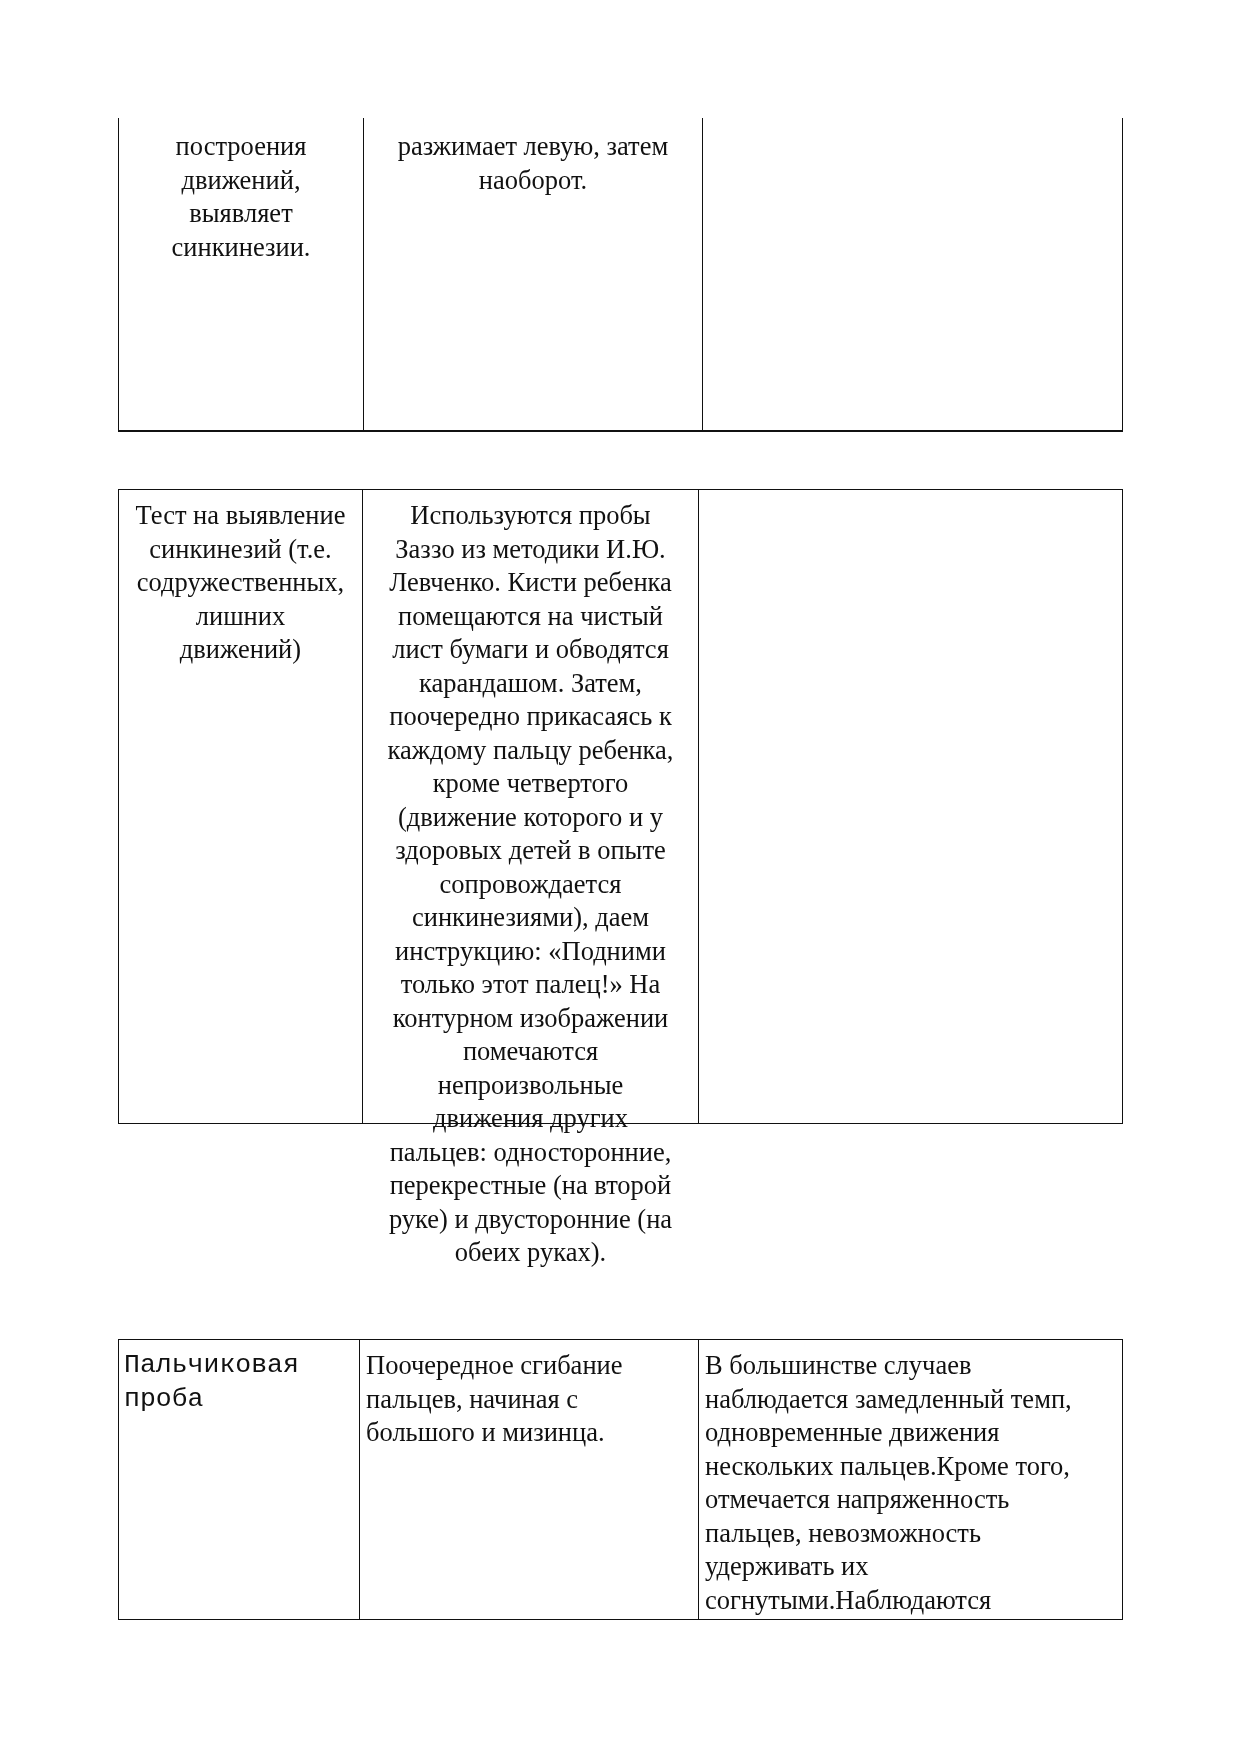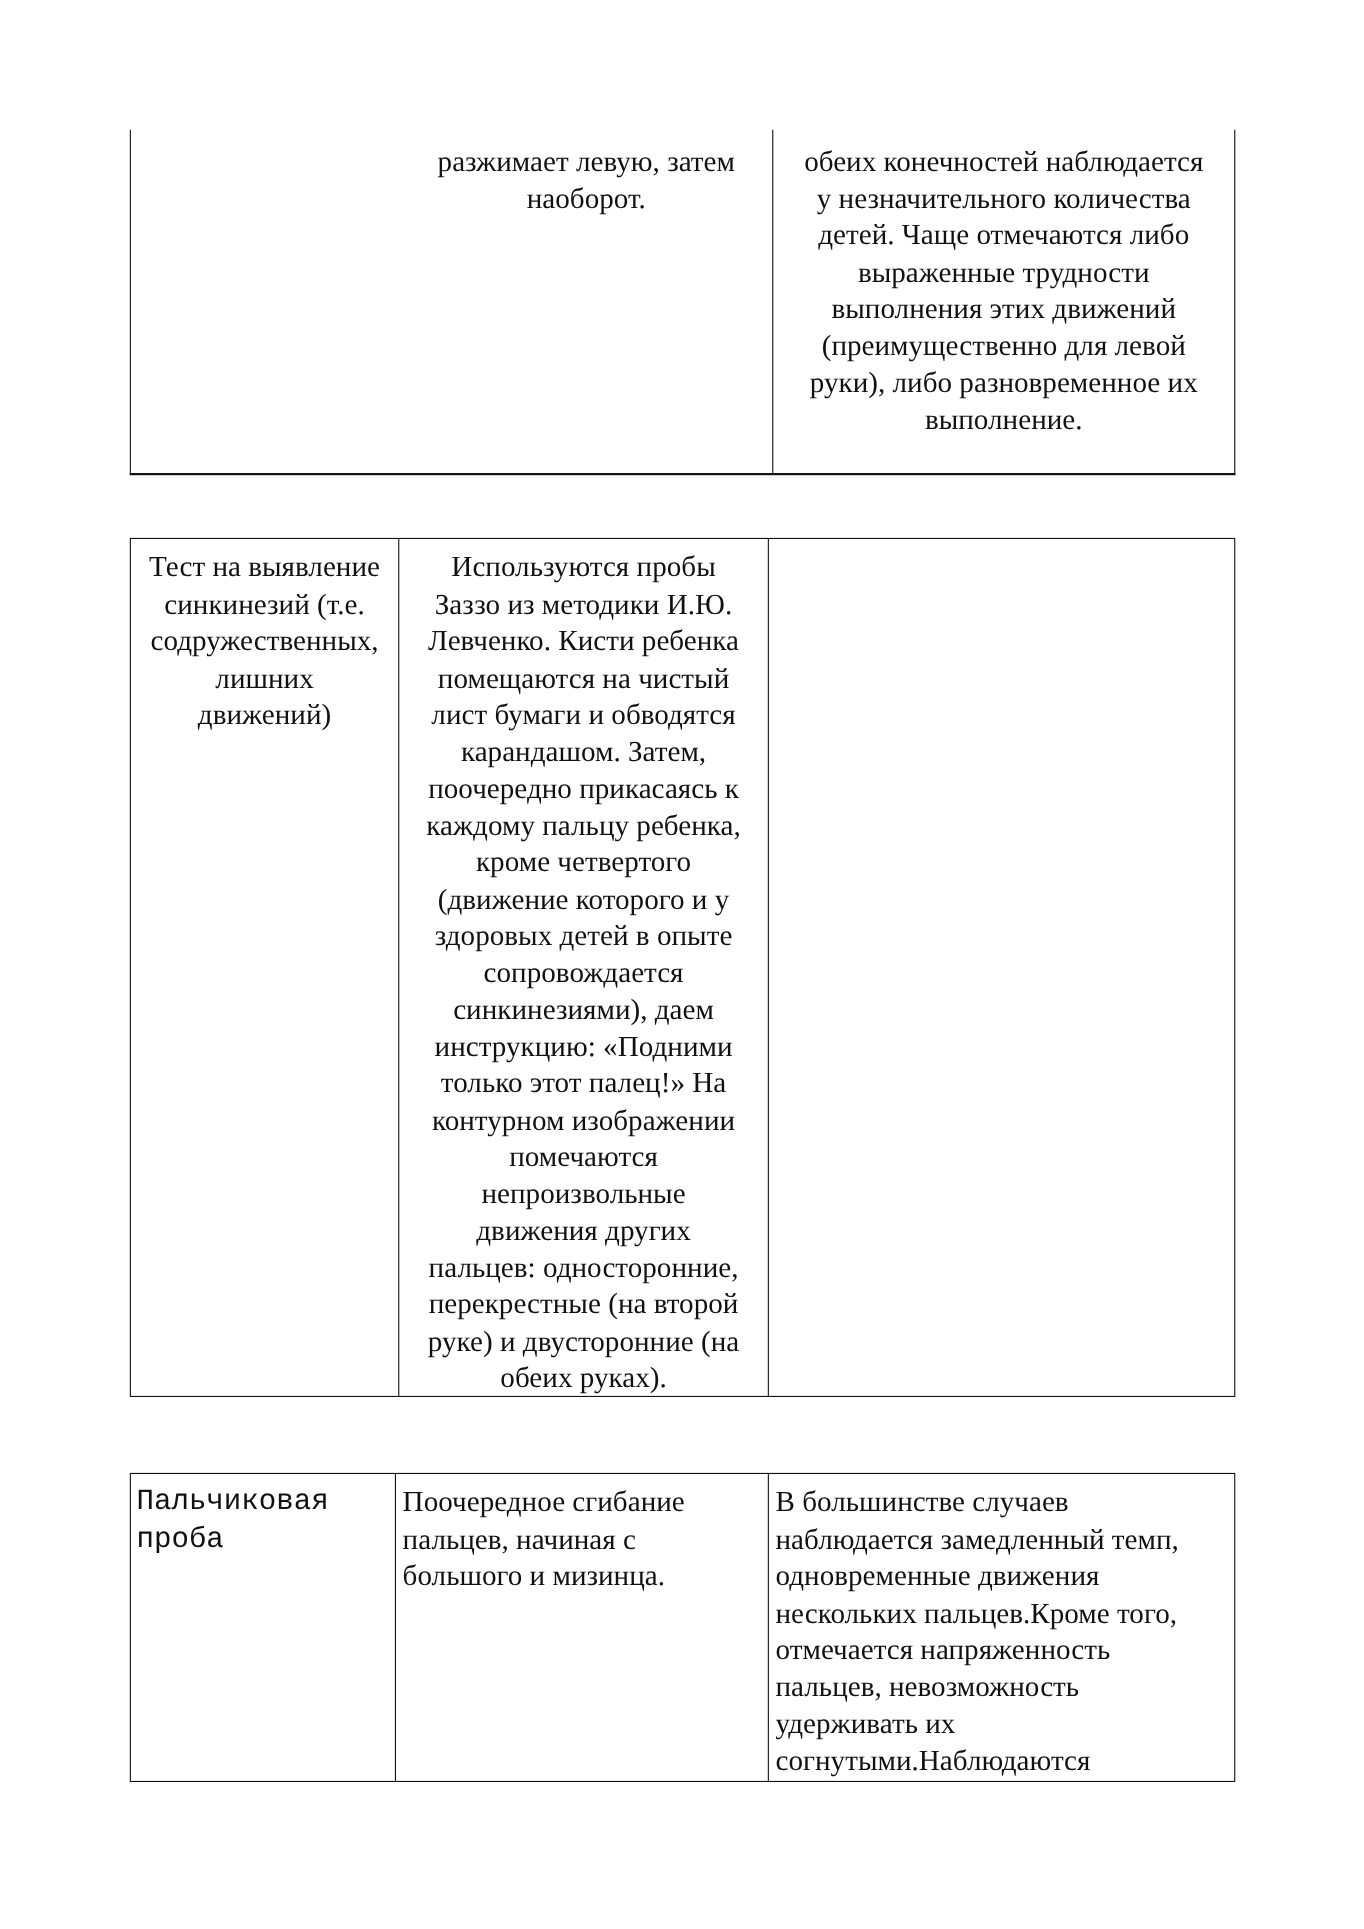--- a/index.html
+++ b/index.html
@@ -39,49 +39,45 @@
   .left { text-align: left; }
 
   
   #t1 { left: 118px; top: 118px; width: 1005px; height: 314px;
         border-left: 1.5px solid #111; border-right: 1.5px solid #111; border-bottom: 2px solid #111; }
   #t1 .c1 { left: 0; width: 245px; border-right: 1.5px solid #111; padding: 12px 6px 0 6px; }
   #t1 .c2 { left: 245px; width: 339px; border-right: 1.5px solid #111; padding: 12px 6px 0 6px; text-align: center; }
   #t1 .c3 { left: 584px; right: 0; padding: 12px 4px 0 4px; }
 
   
-  #t2 { left: 118px; top: 489px; width: 1005px; height: 781px;
+  #t2 { left: 118px; top: 489px; width: 1005px; height: 635px;
         border: 1.5px solid #111; padding-left: 32px; }
   #t2 .c1 { left: 0; width: 244px; border-right: 1.5px solid #111; padding: 9px 2px 0 2px; }
   #t2 .c2 { left: 244px; width: 336px; border-right: 1.5px solid #111; padding: 9px 4px 0 4px; }
   #t2 .c3 { left: 580px; right: 0; padding: 9px 2px 0 2px; }
 
   
   #t3 { left: 118px; top: 1339px; width: 1005px; height: 281px;
         border: 1.5px solid #111; }
   #t3 .c1 { left: 0; width: 241px; border-right: 1.5px solid #111; padding: 9px 4px 0 5px; font-family: Liberation Mono, monospace; }
   #t3 .c2 { left: 241px; width: 339px; border-right: 1.5px solid #111; padding: 9px 4px 0 6px; }
   #t3 .c3 { left: 580px; right: 0; padding: 9px 4px 0 6px; }
 </style>
 </head>
 <body>
 
 <div class="page">
 
   <div class="tbl" id="t1">
+    <div class="cell c1 center">построения
+движений,
+выявляет
+синкинезии.</div>
     <div class="cell c2 center">разжимает левую, затем
 наоборот.</div>
-    <div class="cell c3 center">обеих конечностей наблюдается
-у незначительного количества
-детей. Чаще отмечаются либо
-выраженные трудности
-выполнения этих движений
-(преимущественно для левой
-руки), либо разновременное их
-выполнение.</div>
   </div>
 
   <div class="tbl" id="t2">
     <div class="cell c1 center">Тест на выявление
 синкинезий (т.е.
 содружественных,
 лишних
 движений)</div>
     <div class="cell c2 center">Используются пробы
 Заззо из методики И.Ю.

